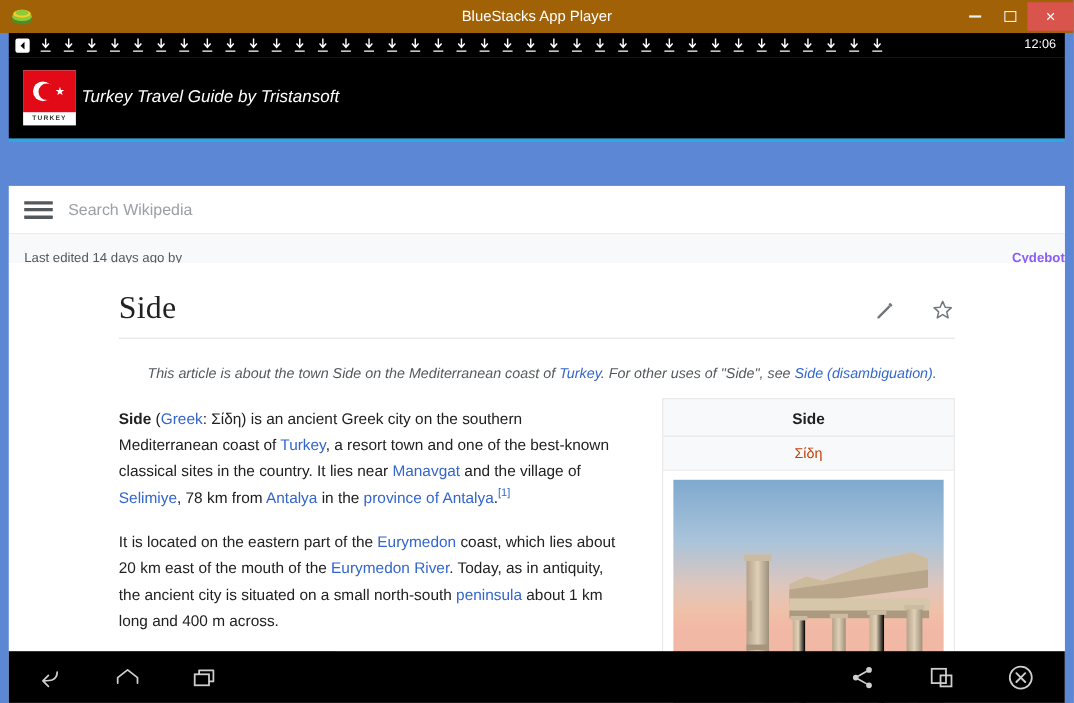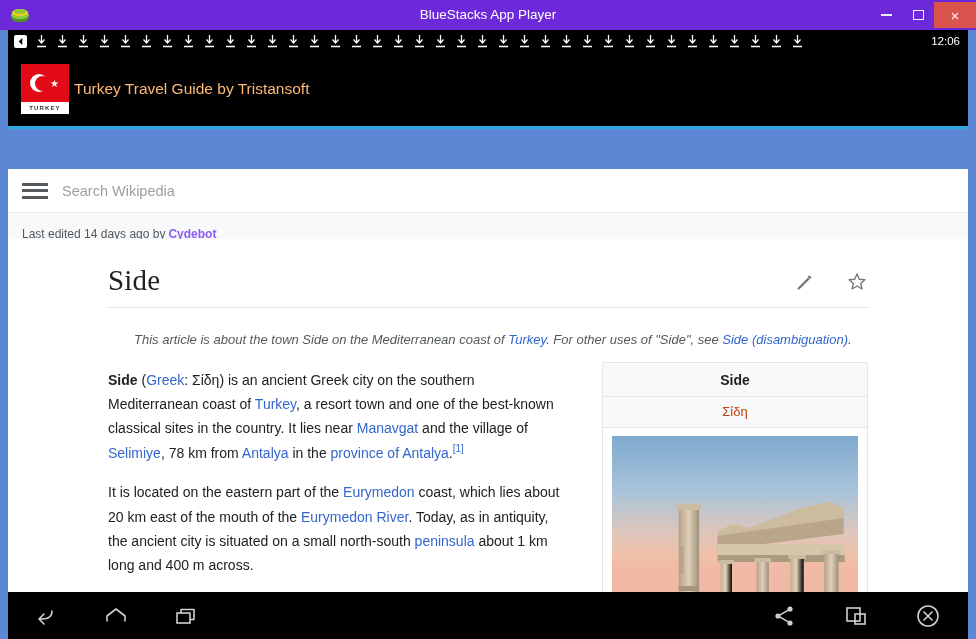--- a/index.html
+++ b/index.html
@@ -14,21 +14,21 @@
   #window {
     position: relative;
     width: 976px; height: 639px;
     background: #5b87d4;
   }
 
   
   #titlebar {
     position: absolute; left: 0; top: 0;
     width: 976px; height: 30px;
-    background: #6d28d9;
+    background: #a16207;
   }
   #bs-logo {
     position: absolute; left: 10px; top: 6px;
     width: 20px; height: 18px;
   }
   #title-text {
     position: absolute; left: 0; top: 0;
     width: 976px; height: 30px;
     line-height: 30px;
     text-align: center;
@@ -105,21 +105,21 @@
   #flag-star {
     position: absolute; left: 29px; top: 15px;
     color: #ffffff; font-size: 10px; line-height: 10px;
   }
   #flag-word {
     flex: 1; display:flex; align-items:center; justify-content:center;
     font-size: 6px; letter-spacing: 1.1px; color: #333; font-weight: bold;
   }
   #appname {
     position: absolute; left: 66px; top: 0; height: 74px;
-    line-height: 74px; color: #fdba74; font-size: 15.5px;
+    line-height: 74px; color: #ffffff; font-size: 15.5px; font-style: italic;
   }
 
   
   #webtop-line {
     position: absolute; left: 8px; top: 96px;
     width: 960px; height: 3px; background: #29abe2;
   }
   #webview {
     position: absolute; left: 8px; top: 99px;
     width: 960px; height: 490px;
@@ -150,21 +150,21 @@
   #search-input::placeholder { color: #9aa0a6; }
 
   
   #lastedit {
     position: absolute; left: 0; top: 45px;
     width: 960px; height: 41px;
     background: #f8f9fa;
     border-bottom: 1px solid #eaecf0;
     display:flex; align-items:center;
     padding-left: 14px;
-    font-size: 12px; color: #54595d;
+    font-size: 12px; color: #54595d; justify-content: space-between;
   }
   #lastedit b { font-weight: bold; color: #8b5cf6; margin-left: 3px; }
 
   
   #article {
     position: absolute; left: 0; top: 70px;
     width: 960px; height: 420px;
     background: #ffffff;
     padding: 0 100px;
     overflow: hidden;

